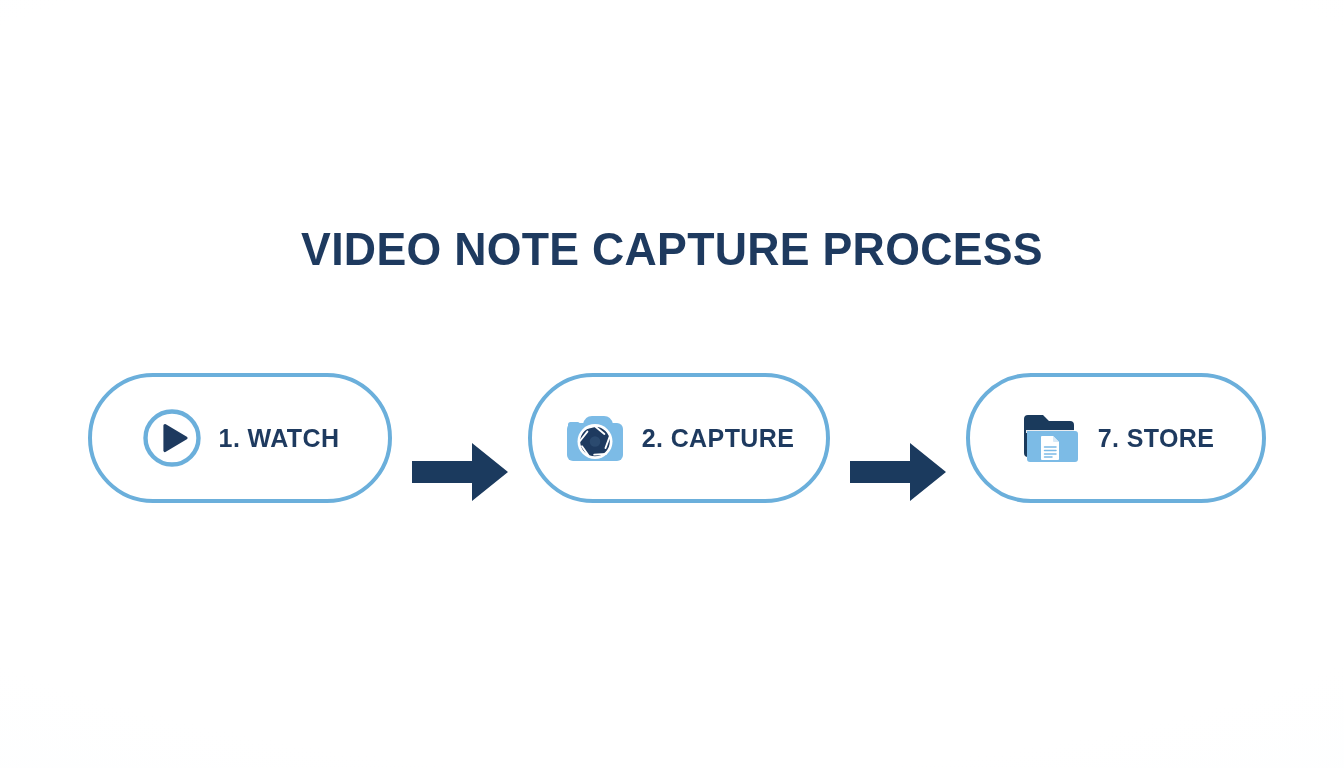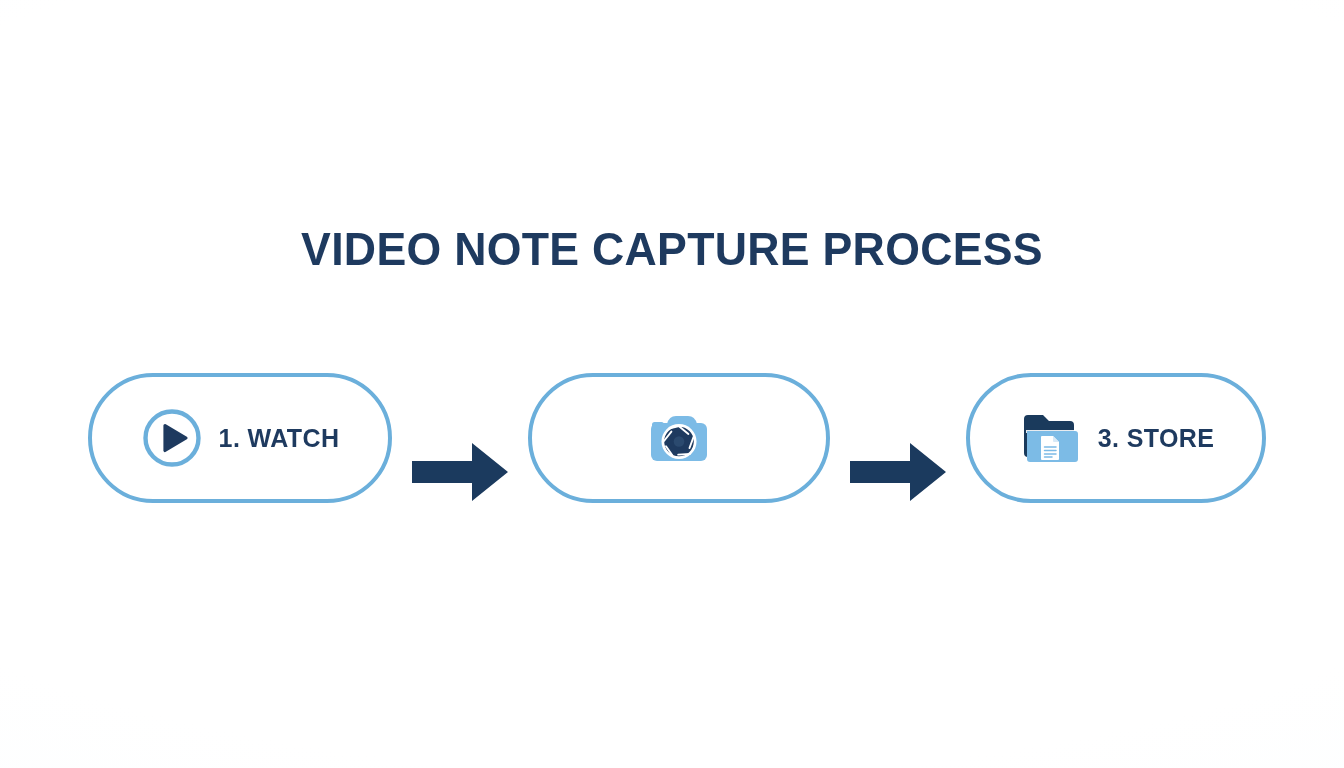--- a/index.html
+++ b/index.html
@@ -143,20 +143,21 @@
             <path d="M45.6 26.8 L41.5 38.0"></path>
             <path d="M41.9 44.0 L30.2 44.6"></path>
             <path d="M24.5 45.6 L18.0 36.3"></path>
             <path d="M16.0 31.0 L23.4 21.6"></path>
             <path d="M20.8 18.6 L31.0 16.2"></path>
           </g>
           <circle cx="31" cy="31.5" r="5.3" fill="#2b4a6f"></circle>
           <circle cx="31" cy="31.5" r="15.6" fill="none" stroke="#ffffff" stroke-width="1.6"></circle>
         </svg>
       </span>
+      <span class="step-label">2. CAPTURE</span>
     </div>
 
     <span class="icon-slot">
       <svg class="arrow" viewBox="0 0 100 62" aria-hidden="true">
         <path d="M2 20 H62 V2 L98 31 L62 60 V42 H2 Z" fill="#1b3a5e"></path>
       </svg>
     </span>
 
     <div class="step step-store">
       <span class="icon-slot">
@@ -171,17 +172,17 @@
           <path d="M24 27 h11 l6 6 v17 q0 1-1 1 H24 q-1 0-1-1 V28 q0-1 1-1 Z" fill="#ffffff"></path>
           <path d="M35 27 v5 q0 1 1 1 h5 Z" fill="#d7e9f7"></path>
           <g stroke="#7cbbe6" stroke-width="1.5" stroke-linecap="round">
             <path d="M26.5 38 H38"></path>
             <path d="M26.5 41.5 H38"></path>
             <path d="M26.5 45 H38"></path>
             <path d="M26.5 48 H34"></path>
           </g>
         </svg>
       </span>
-      <span class="step-label">3. STORE</span>
+      <span class="step-label">7. STORE</span>
     </div>
 
   </div>
 </div>
 
 </body></html>

